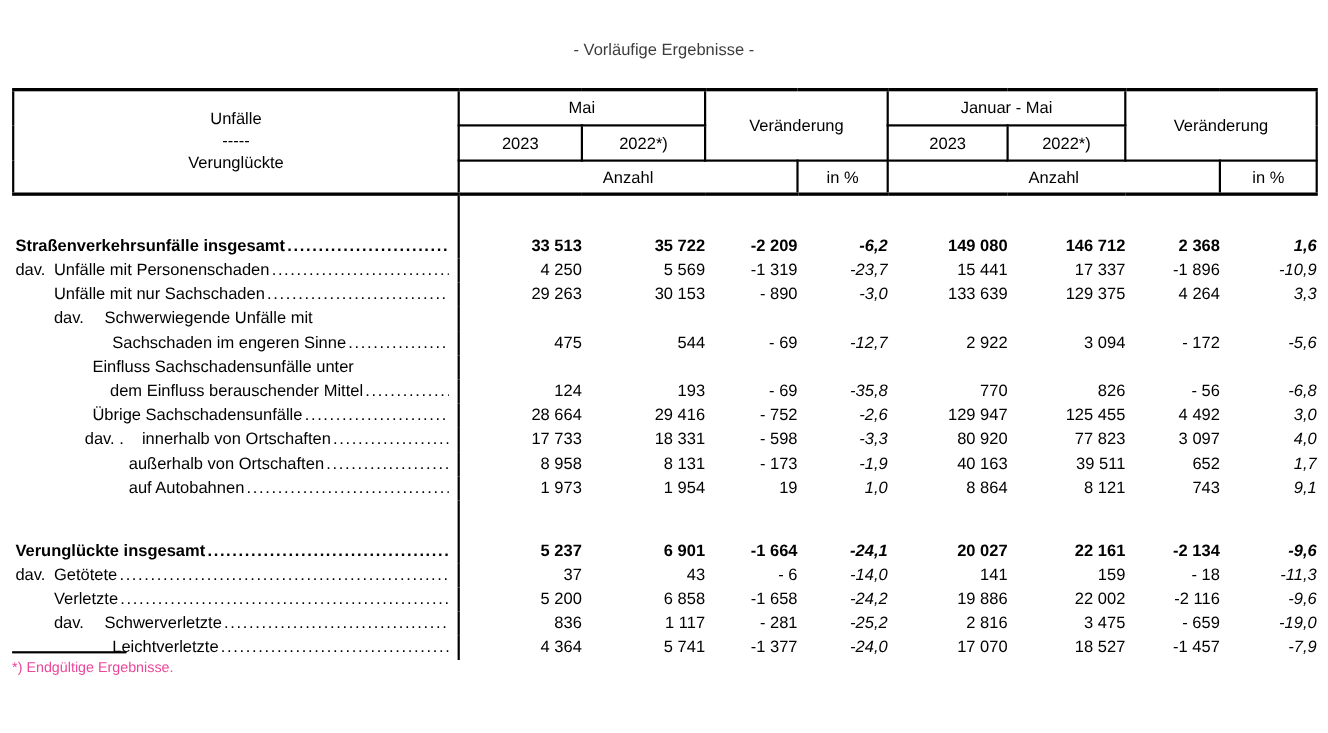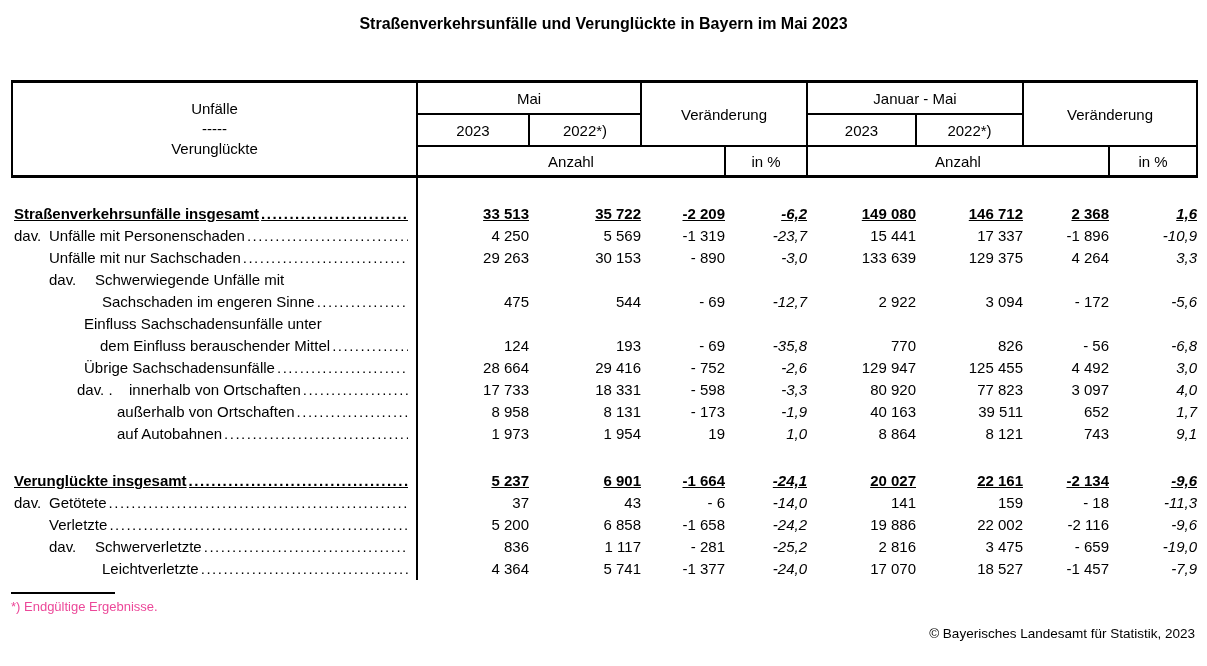--- a/index.html
+++ b/index.html
@@ -44,21 +44,21 @@
   .h-y4     { border-right:2px solid #000; }
   .h-row3   { border-bottom:3px solid #000; height:28px; }
   .h-anzahl1{ border-right:2px solid #000; }
   .h-pct1   { border-right:2px solid #000; }
   .h-anzahl2{ border-right:2px solid #000; }
   .h-pct2   { border-right:2px solid #000; }
 
   
   tbody td { height:22px; line-height:22px; vertical-align:bottom; font-size:15px; }
   tbody td.lbl { border-right:2px solid #000; }
-  tr.lvl-total td { padding-top:25px;text-decoration:underline; }
+  tr.lvl-total td { padding-top:35px; }
   tr.bold { font-weight:bold; }
   td.num { text-align:right; white-space:nowrap; }
   td.c0 { padding-right:5px; }  td.c1 { padding-right:5px; }
   td.c2 { padding-right:10px; } td.c3 { padding-right:8px; }
   td.c4 { padding-right:8px; }  td.c5 { padding-right:3px; }
   td.c6 { padding-right:12px; } td.c7 { padding-right:12px; }
   td.pct { font-style:italic; }
 
   .lblwrap {
     display:flex; align-items:baseline;
@@ -83,21 +83,21 @@
 
   
   .footnote-rule { position:absolute; left:11px; top:592px; width:104px; border-top:2px solid #000; }
   .footnote  { position:absolute; left:11px;  top:599px; font-size:13px; color:#ec4899; }
   .copyright { position:absolute; right:12px; top:626px; font-size:13.5px; color:#000; }
 </style>
 </head>
 <body>
 
 <div class="page">
-  <div class="title">Straßenverkehrsunfälle und Verunglückte in Bayern im Mai 2023</div>
+  <div class="subtitle">- Vorläufige Ergebnisse -</div>
 
   <table class="stats">
     <colgroup>
       <col style="width:405px">
         <col style="width:112px">
         <col style="width:112px">
       <col style="width:84px">
         <col style="width:82px">
         <col style="width:109px">
       <col style="width:107px">
@@ -387,14 +387,13 @@
           <td class="num c4">17 070</td>
           <td class="num c5">18 527</td>
           <td class="num c6">-1 457</td>
           <td class="num c7 pct">-7,9</td>
         </tr>
       </tbody>
   </table>
 
   <div class="footnote-rule"></div>
   <div class="footnote">*) Endgültige Ergebnisse.</div>
-  <div class="copyright">© Bayerisches Landesamt für Statistik, 2023</div>
 </div>
 
 </body></html>

